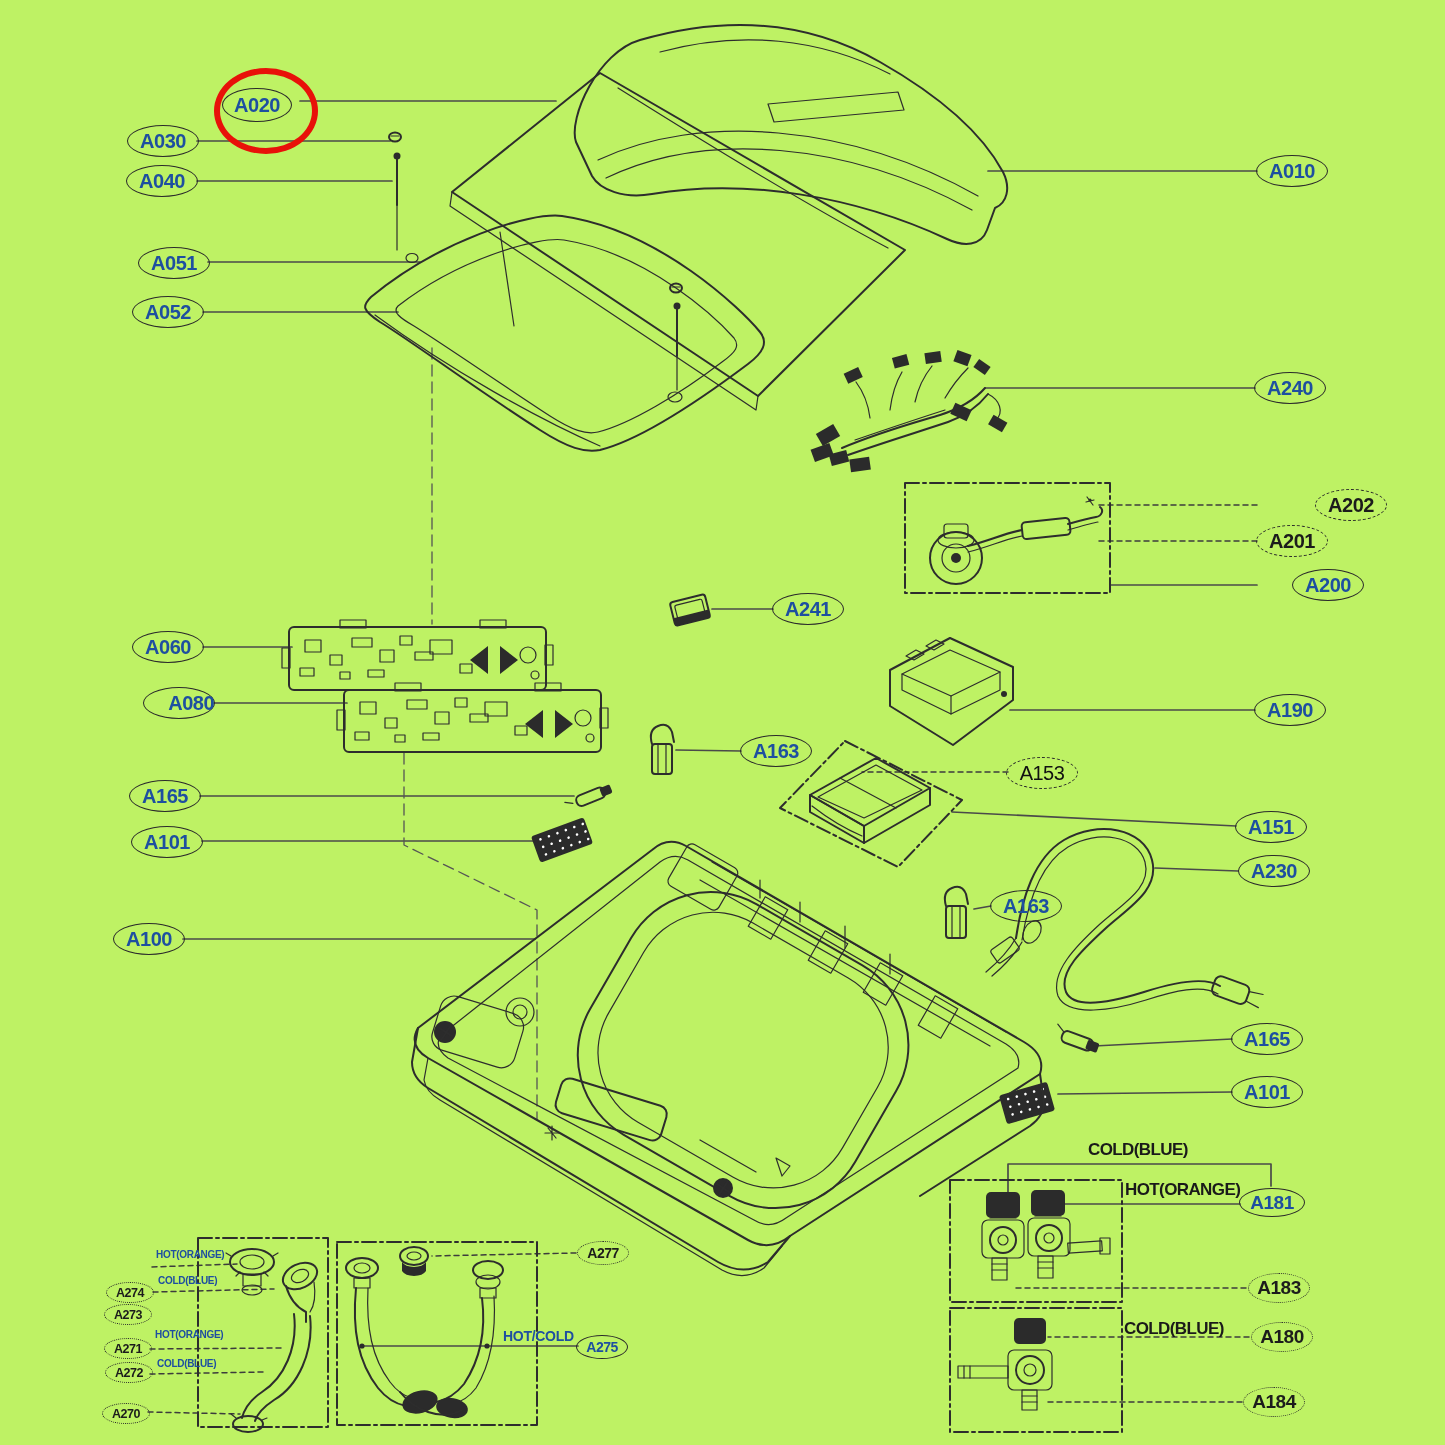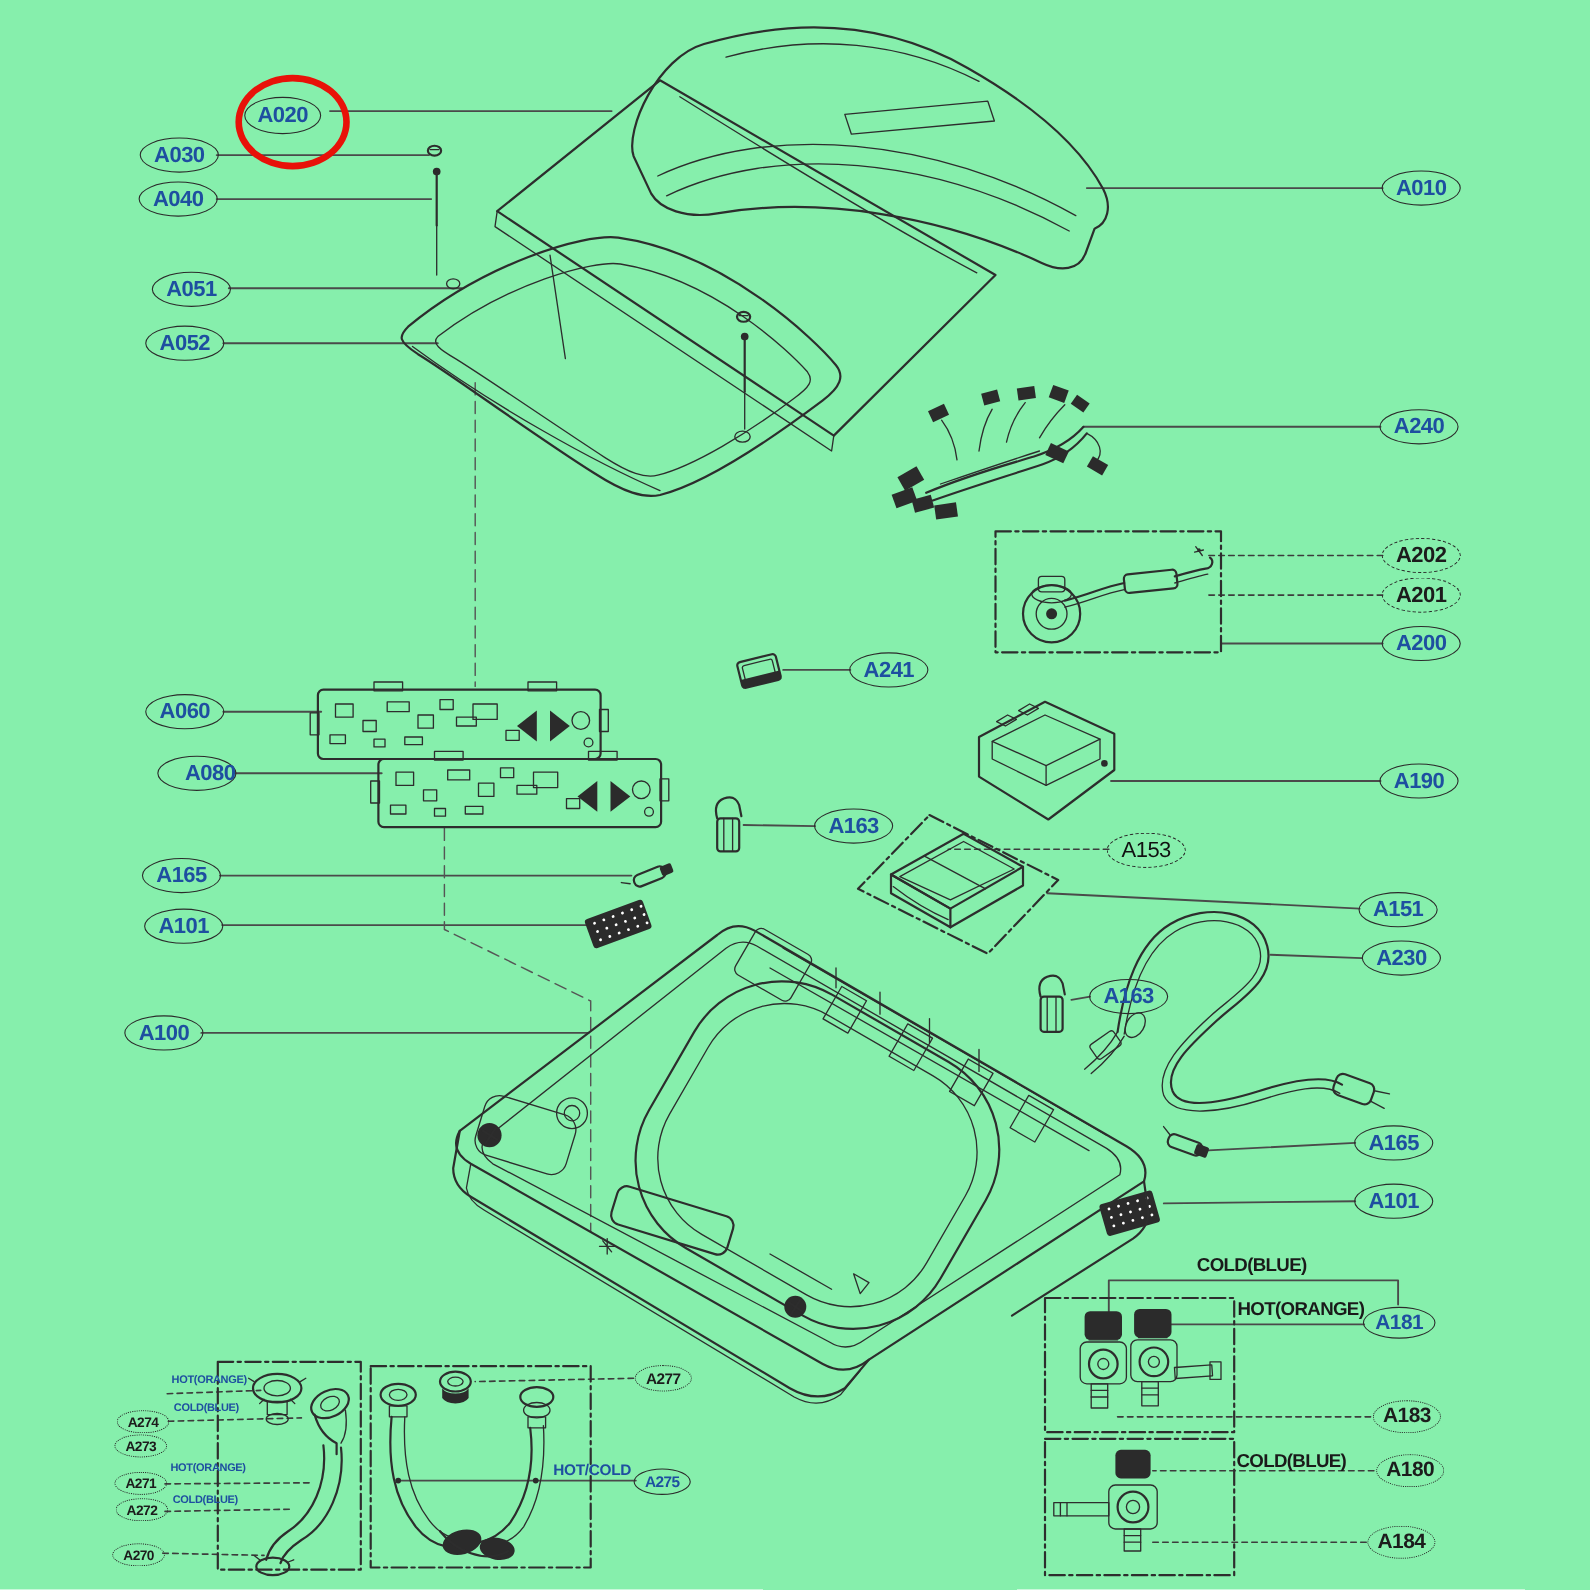--- a/index.html
+++ b/index.html
@@ -1,16 +1,16 @@
 <!DOCTYPE html>
 <html><head>
 <meta charset="utf-8">
 <style>
   html,body{margin:0;padding:0;background:#ffffff;}
-  #stage{position:relative;width:1445px;height:1445px;background:#86efac;overflow:hidden;
+  #stage{position:relative;width:1445px;height:1445px;background:#bef264;overflow:hidden;
          font-family:"Liberation Sans",sans-serif;}
   #art{position:absolute;left:0;top:0;}
   #art path,#art rect,#art circle,#art ellipse{fill:none;stroke:#2d2d2d;stroke-width:2;
       stroke-linecap:round;stroke-linejoin:round;}
   #art .thin{stroke-width:1.2;}
   #art .dark2{fill:#2b2b2b;stroke:none;}
   #art .wdot{fill:#ffffff;stroke:none;}
   #art .lead{stroke:#4a4a4a;stroke-width:1.7;}
   #art .leadd{stroke:#3c3c3c;stroke-width:1.5;stroke-dasharray:5 4;}
   #art .dashdot{stroke-dasharray:14 4 3 4;stroke-width:2;}
@@ -434,27 +434,27 @@
     </div>
   <div class="callout" style="left:132px;top:296px;">
       <span>A052</span>
     </div>
   <div class="callout" style="left:1256px;top:155px;">
       <span>A010</span>
     </div>
   <div class="callout" style="left:1254px;top:372px;">
       <span>A240</span>
     </div>
-  <div class="callout dashedb" style="left:1256px;top:489px;text-align:center;">
+  <div class="callout dashedb" style="left:1315px;top:489px;text-align:center;">
       <span>A202</span>
     </div>
   <div class="callout dashedb" style="left:1256px;top:525px;">
       <span>A201</span>
     </div>
-  <div class="callout" style="left:1256px;top:569px;">
+  <div class="callout" style="left:1292px;top:569px;">
       <span>A200</span>
     </div>
   <div class="callout" style="left:1254px;top:694px;">
       <span>A190</span>
     </div>
   <div class="callout" style="left:772px;top:593px;">
       <span>A241</span>
     </div>
   <div class="callout" style="left:132px;top:631px;">
       <span>A060</span>

